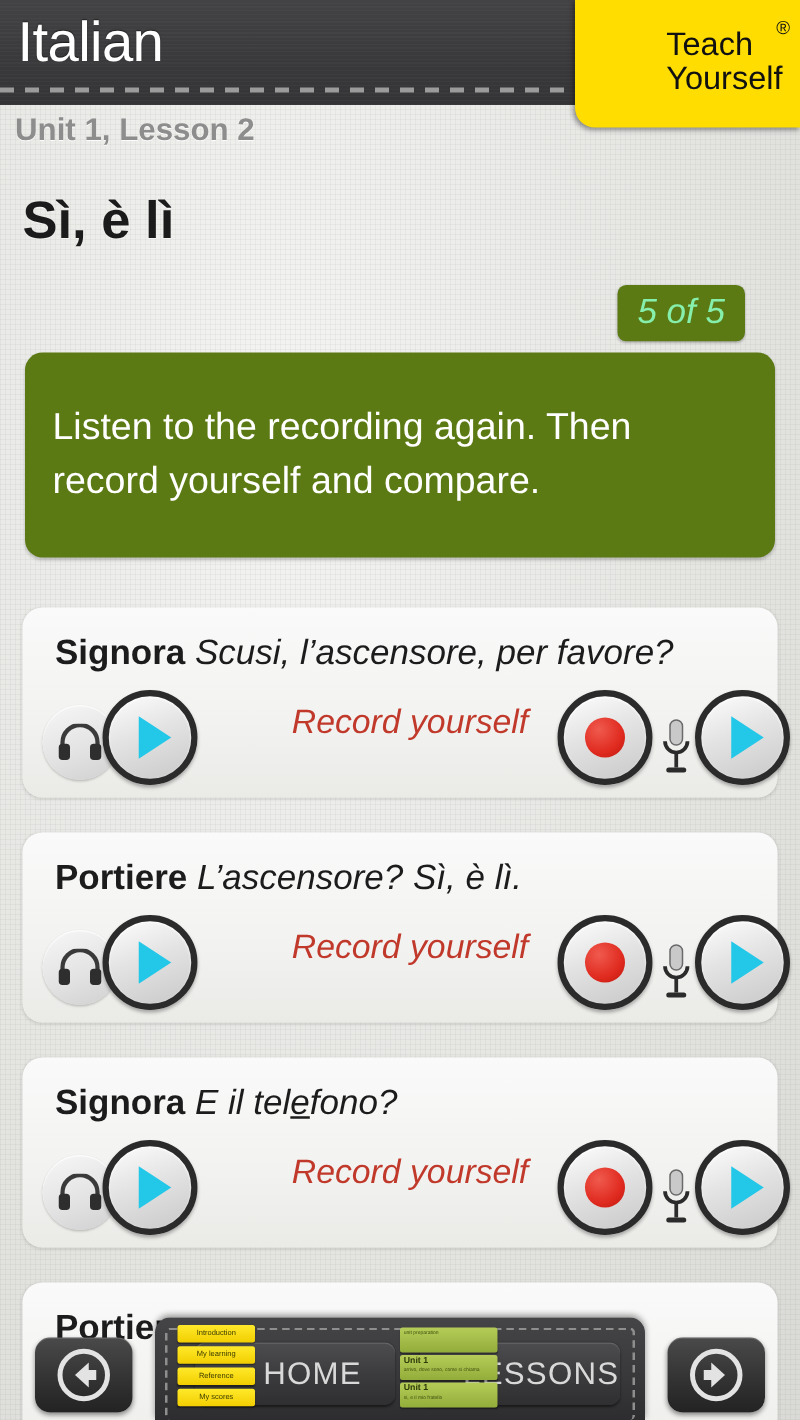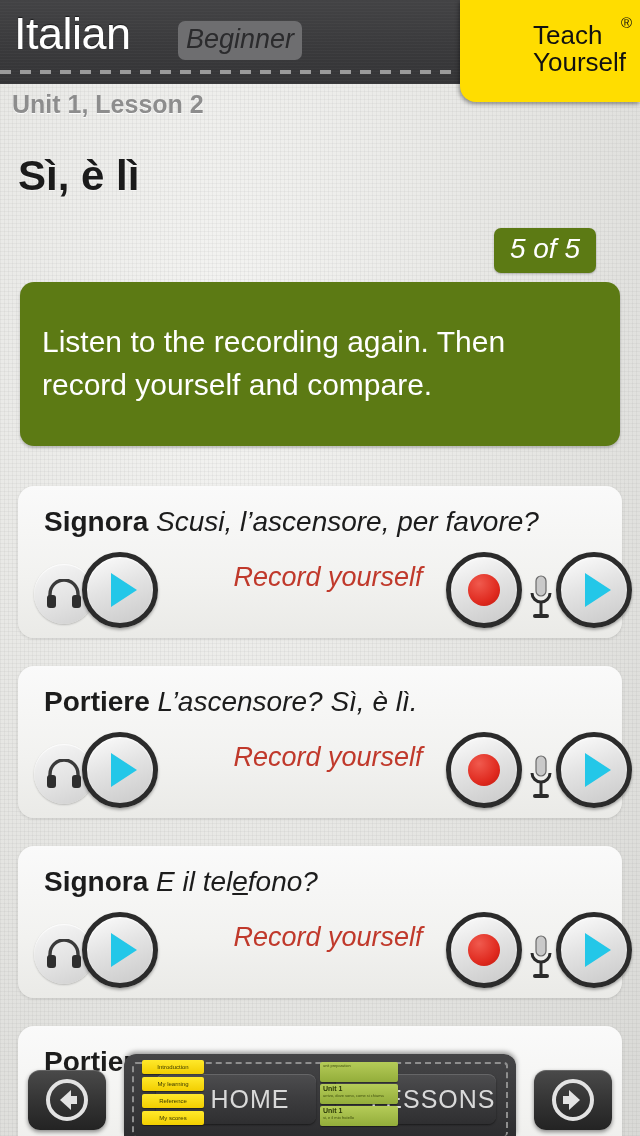--- a/index.html
+++ b/index.html
@@ -101,21 +101,21 @@
     color: #1b1b1b;
     z-index: 3;
     text-shadow: 0 1px 0 rgba(255,255,255,.5);
   }
   .progress-badge {
     position: absolute;
     right: 44px; top: 228px;
     padding: 5px 16px 8px 16px;
     font-size: 28px;
     font-style: italic;
-    color: #ffffff;
+    color: #86efac;
     background: #5c7a14;
     border-radius: 7px;
     z-index: 3;
     box-shadow: 0 1px 2px rgba(0,0,0,.25);
   }
 
   
   .instruction {
     position: absolute;
     left: 20px; top: 282px;
@@ -306,21 +306,20 @@
 
   svg { display: block; }
 </style>
 </head>
 <body>
 
 <div class="page-bg"></div>
 
 <div class="header">
   <div class="lang-title">Italian</div>
-  <div class="level-badge">Beginner</div>
   <div class="header-dash"></div>
   <div class="ty-logo">
     <div class="ty-reg">®</div>
     <div class="ty-logo-text">
       <div>Teach</div>
       <div>Yourself</div>
     </div>
   </div>
 </div>
 

